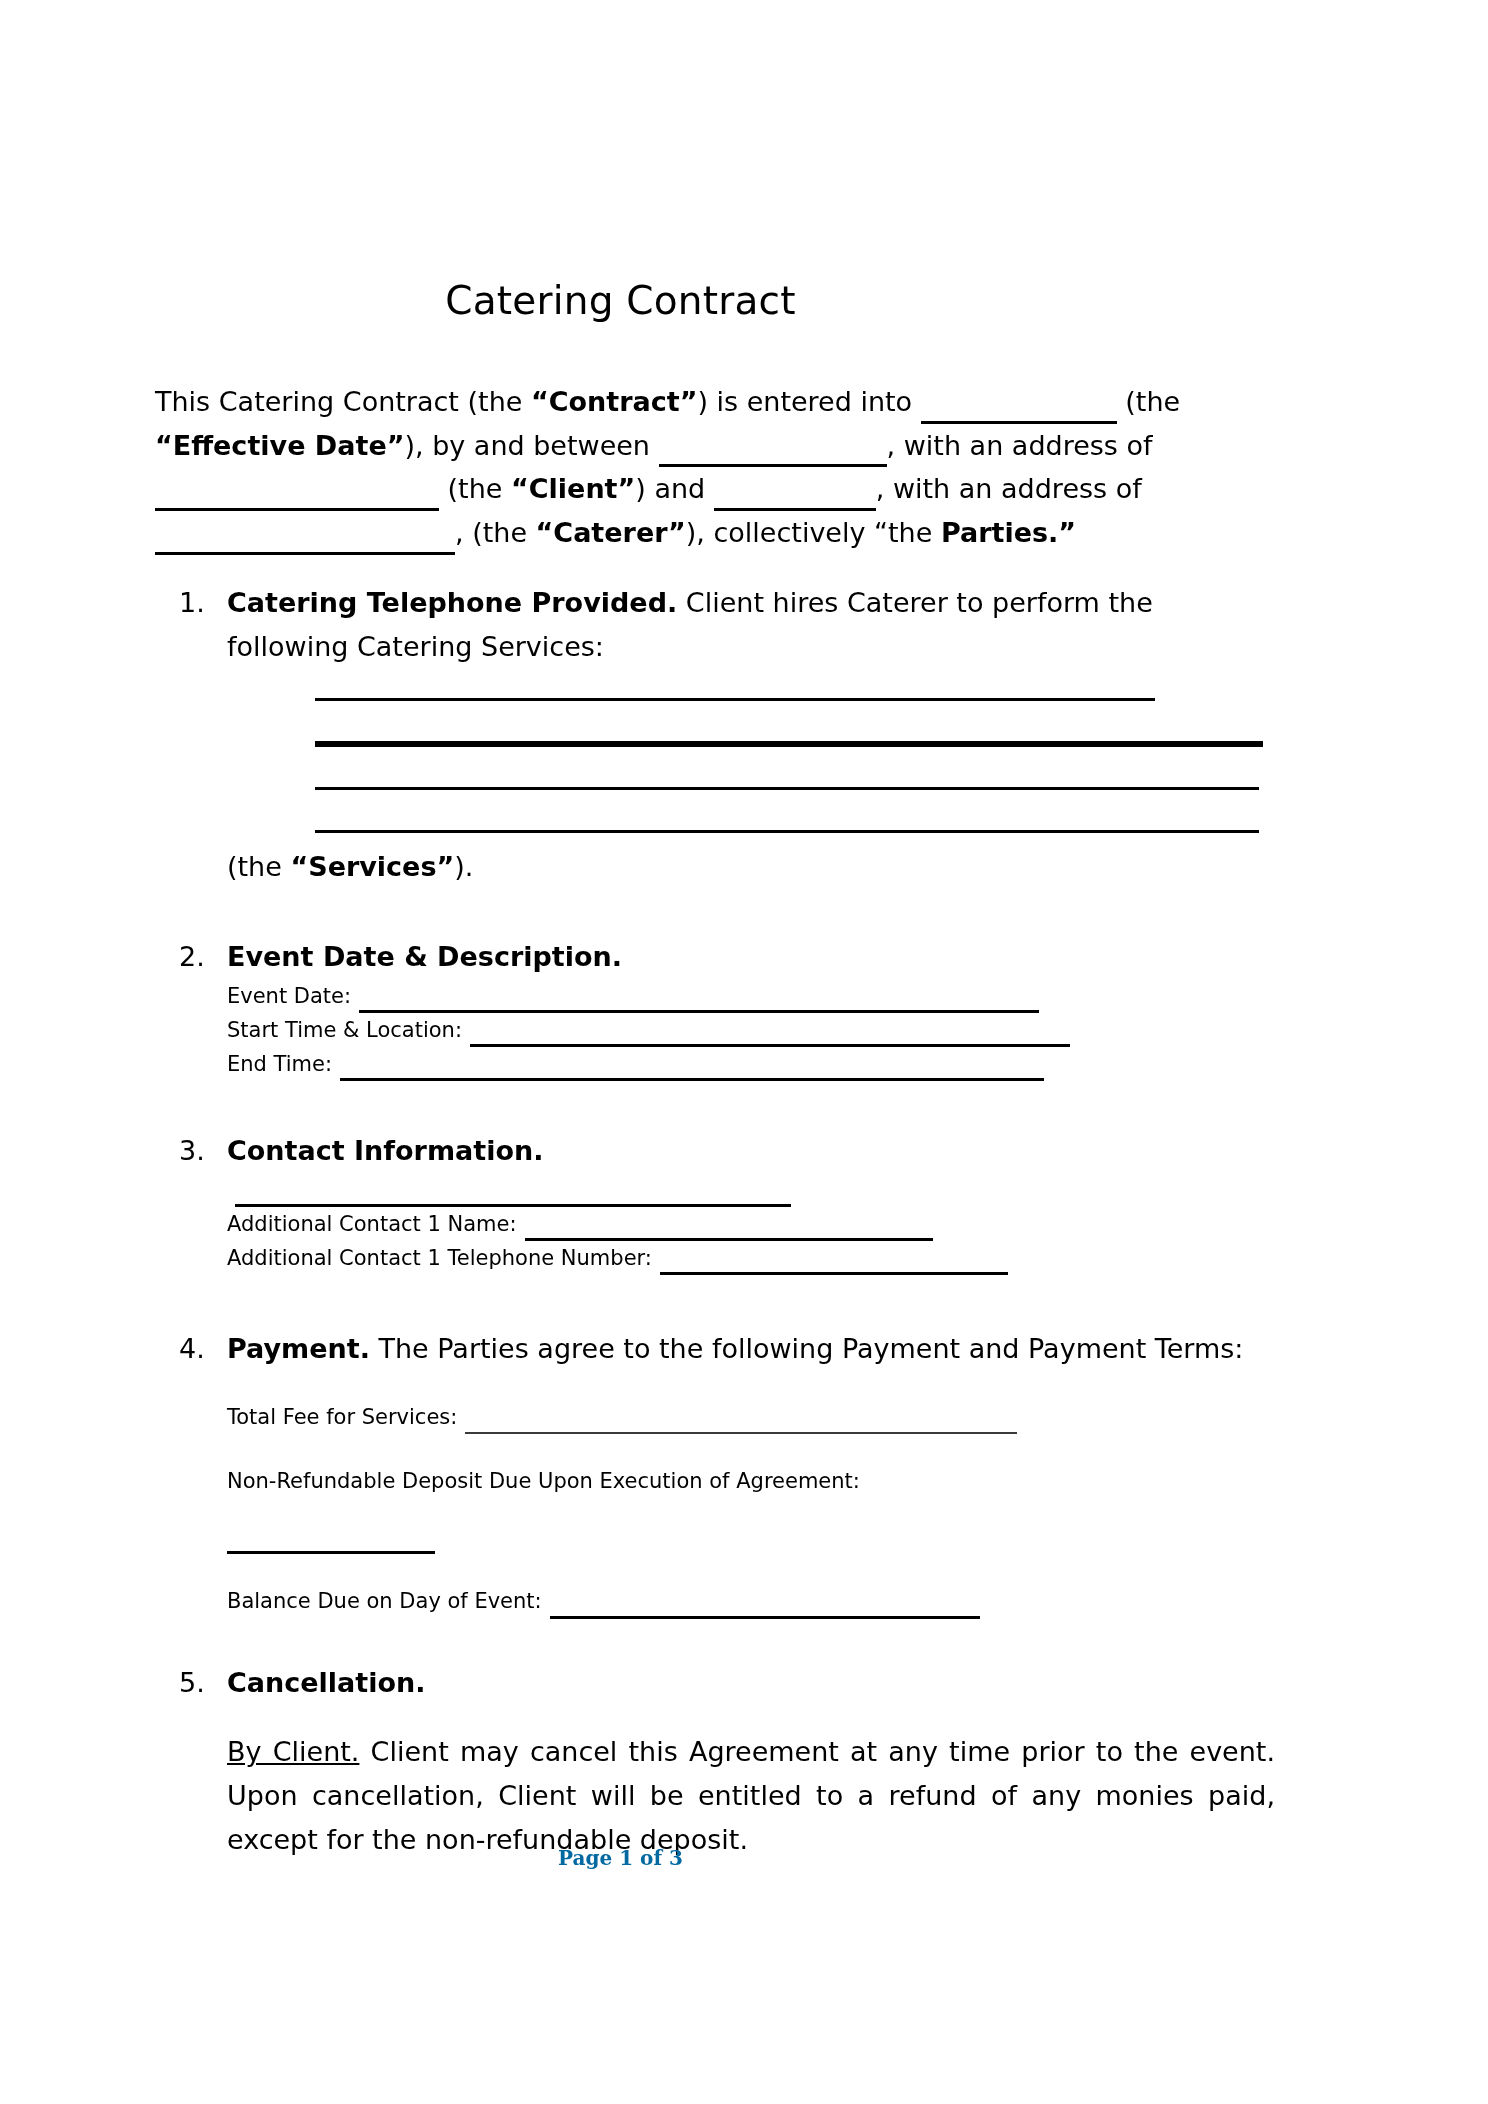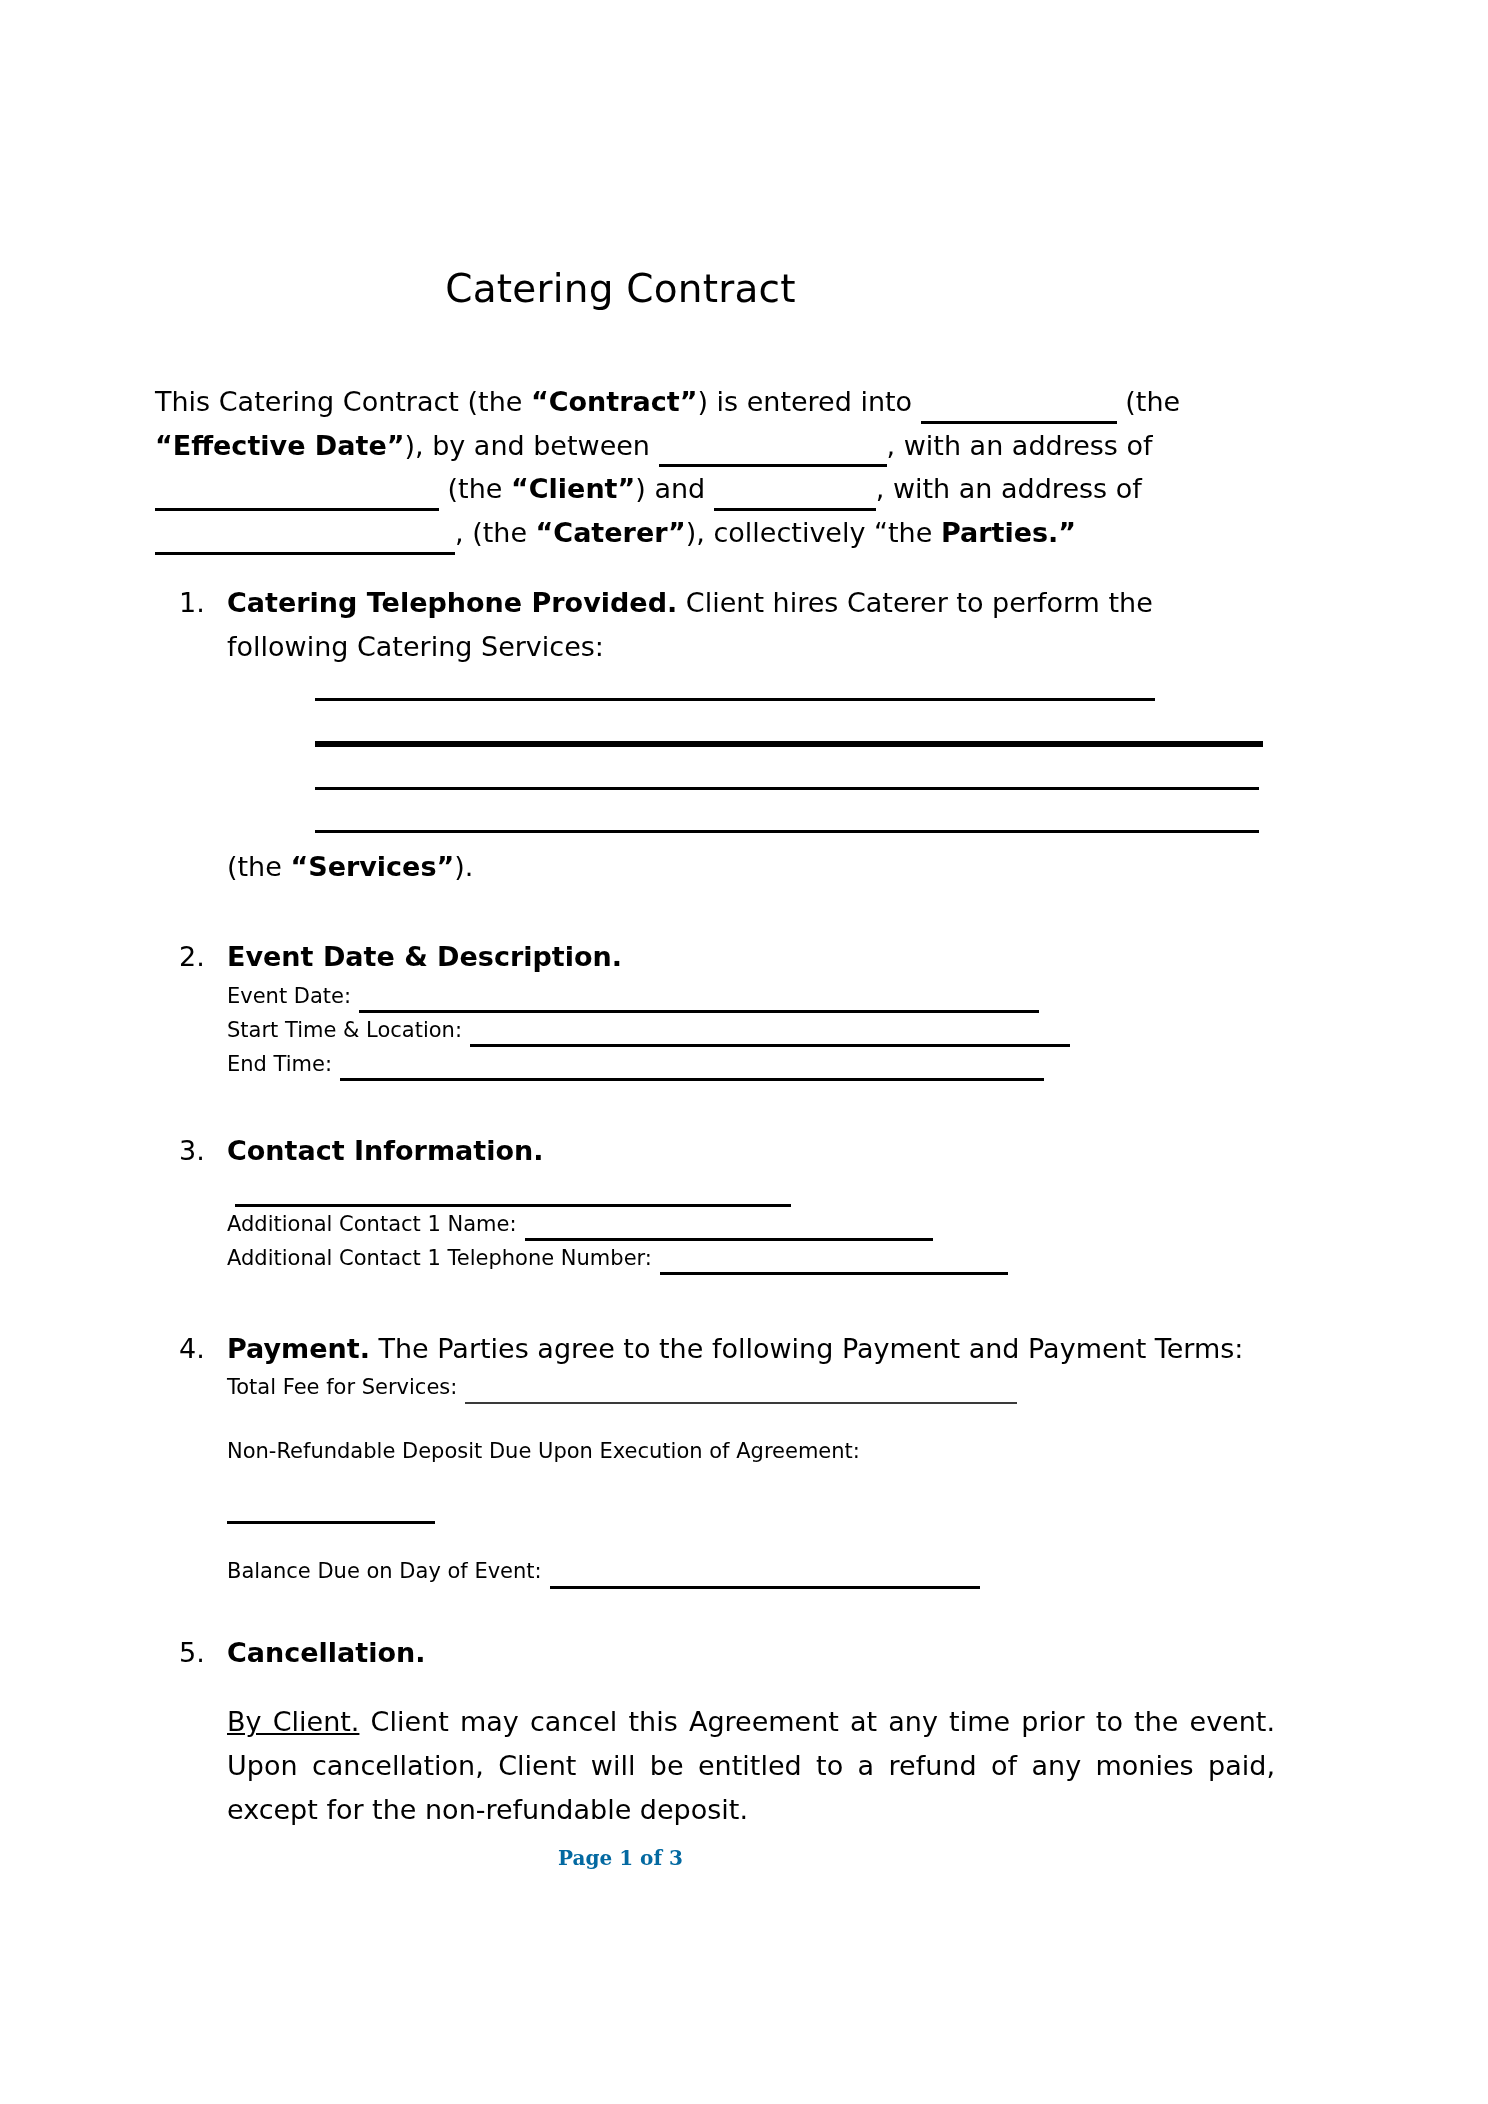--- a/index.html
+++ b/index.html
@@ -13,21 +13,21 @@
     font-family: "DejaVu Sans", sans-serif;
     color: #000000;
     position: relative;
     overflow: hidden;
   }
   .page {
     position: relative;
     width: 1241px;
     height: 2104px;
     box-sizing: border-box;
-    padding: 4px;
+    padding: 16px;
   }
   .doc-title {
     text-align: center;
     font-size: 39px;
     font-weight: 400;
     letter-spacing: 0.2px;
     margin: 0;
     padding-top: 262px;
     line-height: 1.2;
   }
@@ -158,21 +158,21 @@
 
       <li style="margin-top:48px">
         <p class="sec-para sec-head">Contact Information.</p>
         <p class="fieldline"><span class="blank" style="width:556px"></span></p>
         <p class="fieldline"><span>Additional Contact 1 Name:</span><span class="blank" style="width:408px"></span></p>
         <p class="fieldline"><span>Additional Contact 1 Telephone Number:</span><span class="blank" style="width:348px"></span></p>
       </li>
 
       <li style="margin-top:52px">
         <p class="sec-para"><span class="sec-head">Payment.</span><span> The Parties agree to the following Payment and Payment Terms:</span></p>
-        <p class="fieldline" style=""><span>Total Fee for Services:</span><span class="blank thin" style="width:552px"></span></p>
+        <p class="fieldline" style="margin-top:30px"><span>Total Fee for Services:</span><span class="blank thin" style="width:552px"></span></p>
         <p class="fieldline" style="margin-top:30px"><span>Non-Refundable Deposit Due Upon Execution of Agreement:</span></p>
         <p class="fieldline" style="margin-top:22px"><span class="blank" style="width:208px; margin-left:0;"></span></p>
         <p class="fieldline" style="margin-top:30px"><span>Balance Due on Day of Event:</span><span class="blank" style="width:430px"></span></p>
       </li>
 
       <li style="margin-top:42px">
         <p class="sec-para sec-head">Cancellation.</p>
         <p class="just" style="margin-top:26px"><u>By Client.</u><span> Client may cancel this Agreement at any time prior to the event. Upon cancellation, Client will be entitled to a refund of any monies paid, except for the non-refundable deposit.</span></p>
       </li>
 

